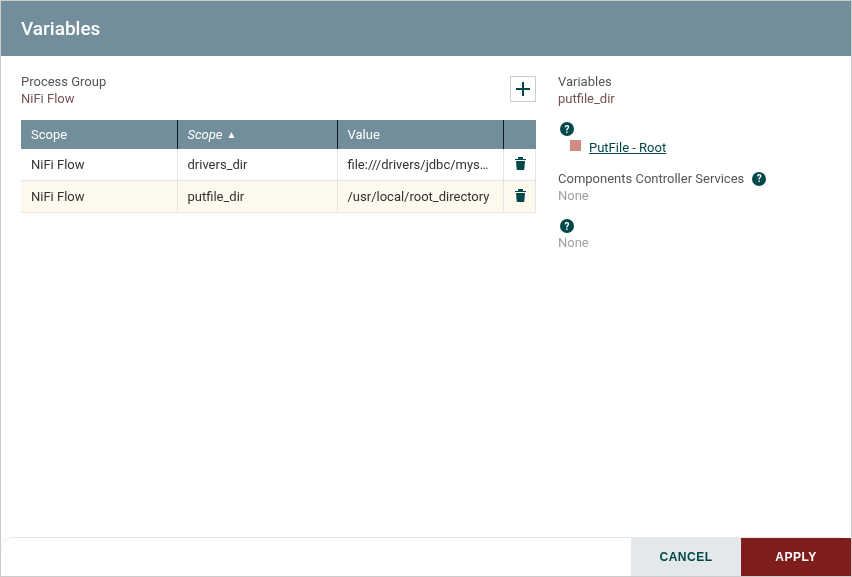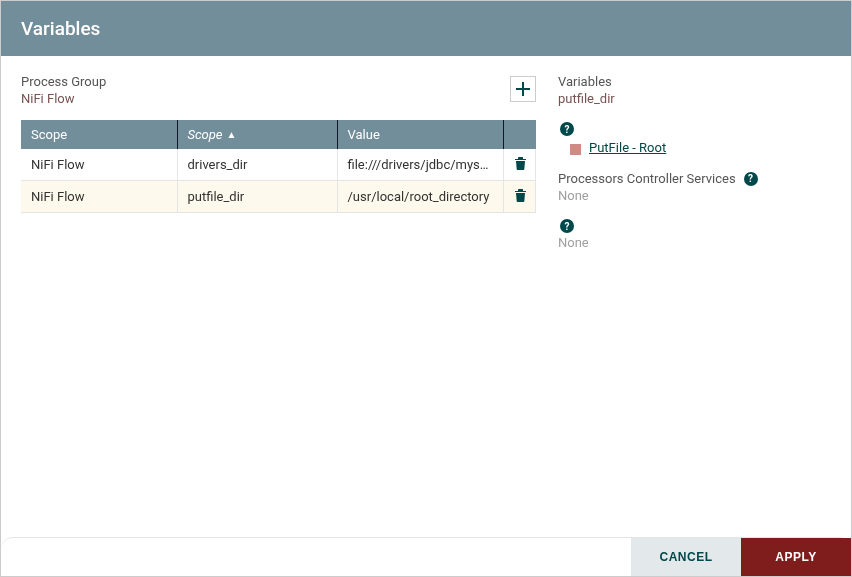--- a/index.html
+++ b/index.html
@@ -126,21 +126,21 @@
     font-size: 13px;
     margin-bottom: 16px;
   }
   .sec-none {
     color: #a0a0a0;
     font-size: 13px;
     margin-bottom: 16px;
   }
   .ref-item {
     display: flex;
-    align-items: flex-end;
+    align-items: flex-start;
     gap: 8px;
     margin-left: 12px;
     margin-bottom: 16px;
     margin-top: 4px;
     text-decoration: underline;
   }
   .ref-swatch {
     width: 11px; height: 11px;
     background: #d18b84;
     flex-shrink: 0;
@@ -244,21 +244,21 @@
 
       <div class="section-title">
         <span class="help">?</span>
       </div>
       <div class="ref-item">
         <span class="ref-swatch"></span>
         <span class="ref-link">PutFile - Root</span>
       </div>
 
       <div class="section-title">
-        <span>Processors Controller Services</span>
+        <span>Components Controller Services</span>
         <span class="help">?</span>
       </div>
       <div class="sec-none">None</div>
 
       <div class="section-title">
         <span class="help">?</span>
       </div>
       <div class="sec-none">None</div>
     </div>
   </div>

